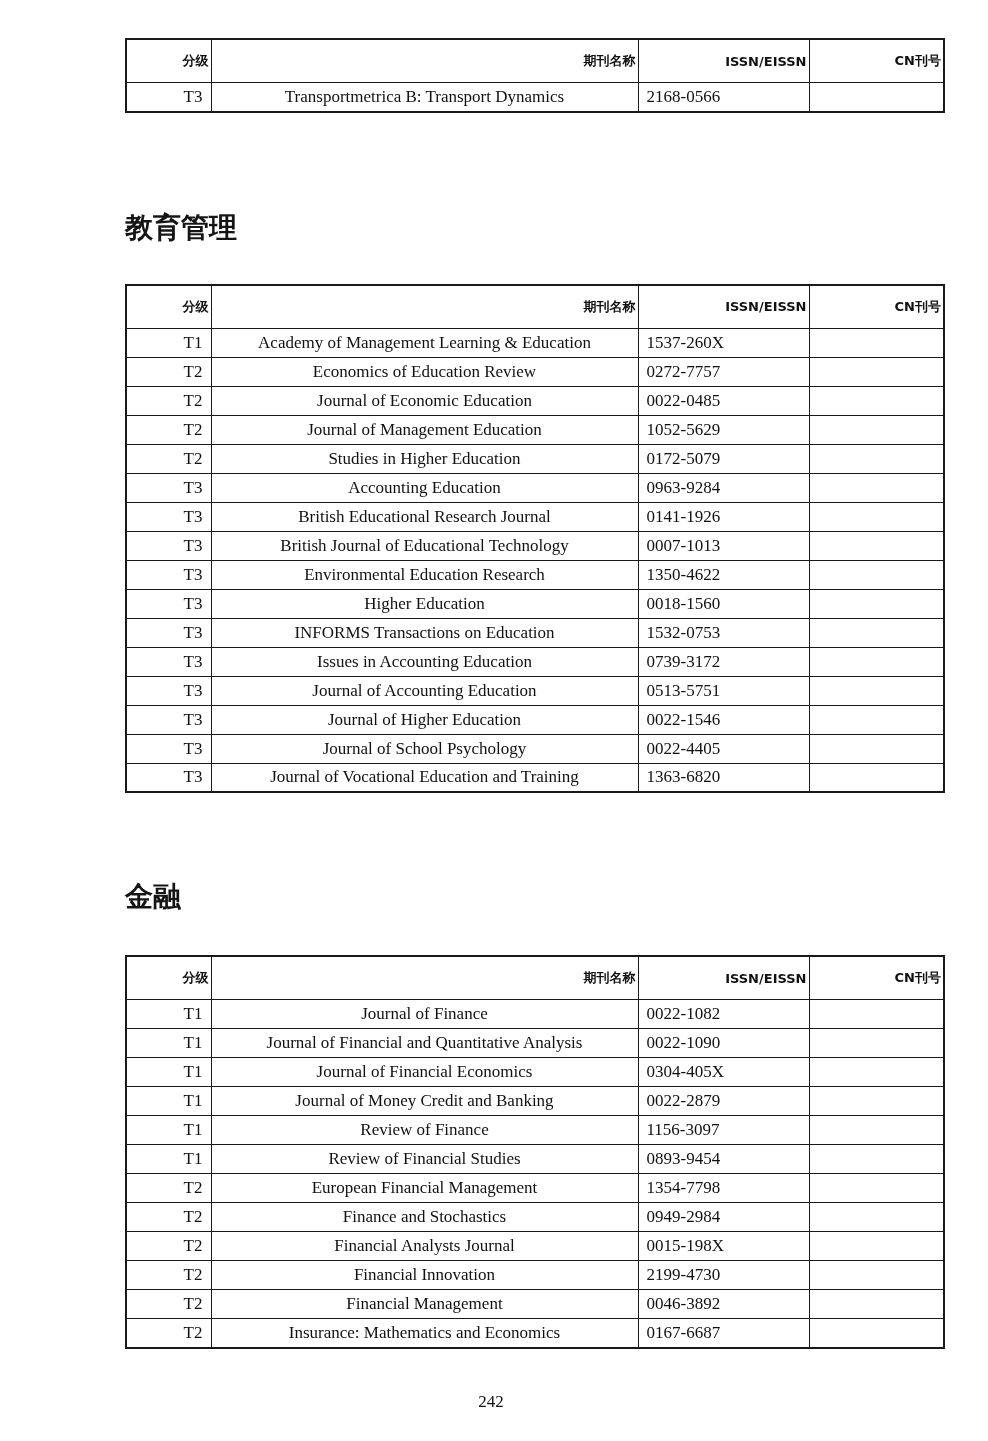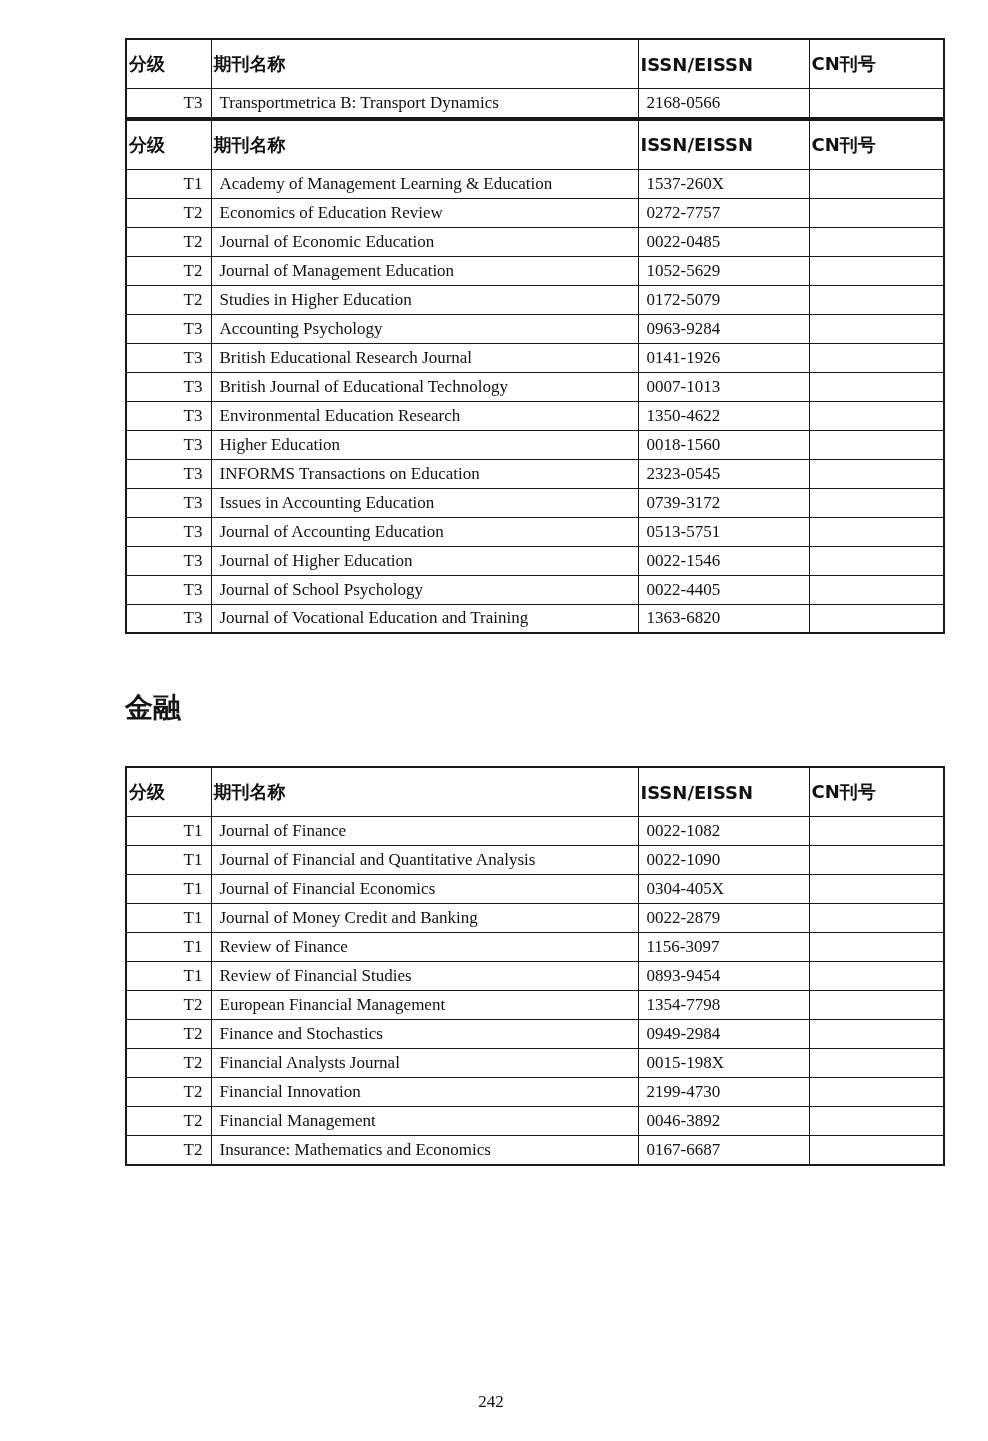--- a/index.html
+++ b/index.html
@@ -32,45 +32,45 @@
     border: 1px solid #1a1a1a;
     height: 29px;
     padding: 0 8px;
     overflow: hidden;
     white-space: nowrap;
     box-sizing: border-box;
   }
   table.journal-table th {
     font-family: "DejaVu Sans", "Liberation Sans", sans-serif;
     font-weight: bold;
-    font-size: 18px;
-    text-align: left;
+    font-size: 13px;
+    text-align: right;
     padding: 12px 2px;
   }
   table.journal-table td {
     font-size: 17px;
   }
   td.cell-grade  { text-align: right; }
-  td.cell-journal{ text-align: left; }
+  td.cell-journal{ text-align: center; }
   td.cell-issn   { text-align: left; }
   td.cell-cn     { text-align: center; }
   .col-grade   { width: 85px; }
   .col-journal { width: 427px; }
   .col-issn    { width: 171px; }
   .col-cn      { width: 135px; }
   h2.section-heading {
     font-family: "Liberation Serif", "DejaVu Serif", serif;
     font-size: 28px;
     font-weight: bold;
     color: #151515;
     margin: 0;
     line-height: 1;
   }
   #heading-education { margin-top: 101px; margin-bottom: 42px; }
-  #heading-finance   { margin-top: 60px;  margin-bottom: 44px; }
+  #heading-finance   { margin-top: 90px;  margin-bottom: 44px; }
   .page-number {
     position: absolute;
     left: 0;
     top: 1392px;
     width: 982px;
     text-align: center;
     font-size: 17px;
     color: #111111;
   }
 </style>
@@ -98,20 +98,21 @@
         <tbody>
           <tr>
             <td class="cell-grade">T3</td>
             <td class="cell-journal">Transportmetrica B: Transport Dynamics</td>
             <td class="cell-issn">2168-0566</td>
             <td class="cell-cn"></td>
           </tr>
         </tbody>
       </table>
 
+    <h2 class="section-heading" id="heading-education">教育管理</h2>
 
     <table class="journal-table">
         <colgroup>
           <col class="col-grade">
           <col class="col-journal">
           <col class="col-issn">
           <col class="col-cn">
         </colgroup>
         <thead>
           <tr>
@@ -147,21 +148,21 @@
             <td class="cell-cn"></td>
           </tr>
           <tr>
             <td class="cell-grade">T2</td>
             <td class="cell-journal">Studies in Higher Education</td>
             <td class="cell-issn">0172-5079</td>
             <td class="cell-cn"></td>
           </tr>
           <tr>
             <td class="cell-grade">T3</td>
-            <td class="cell-journal">Accounting Psychology</td>
+            <td class="cell-journal">Accounting Education</td>
             <td class="cell-issn">0963-9284</td>
             <td class="cell-cn"></td>
           </tr>
           <tr>
             <td class="cell-grade">T3</td>
             <td class="cell-journal">British Educational Research Journal</td>
             <td class="cell-issn">0141-1926</td>
             <td class="cell-cn"></td>
           </tr>
           <tr>
@@ -178,21 +179,21 @@
           </tr>
           <tr>
             <td class="cell-grade">T3</td>
             <td class="cell-journal">Higher Education</td>
             <td class="cell-issn">0018-1560</td>
             <td class="cell-cn"></td>
           </tr>
           <tr>
             <td class="cell-grade">T3</td>
             <td class="cell-journal">INFORMS Transactions on Education</td>
-            <td class="cell-issn">2323-0545</td>
+            <td class="cell-issn">1532-0753</td>
             <td class="cell-cn"></td>
           </tr>
           <tr>
             <td class="cell-grade">T3</td>
             <td class="cell-journal">Issues in Accounting Education</td>
             <td class="cell-issn">0739-3172</td>
             <td class="cell-cn"></td>
           </tr>
           <tr>
             <td class="cell-grade">T3</td>

